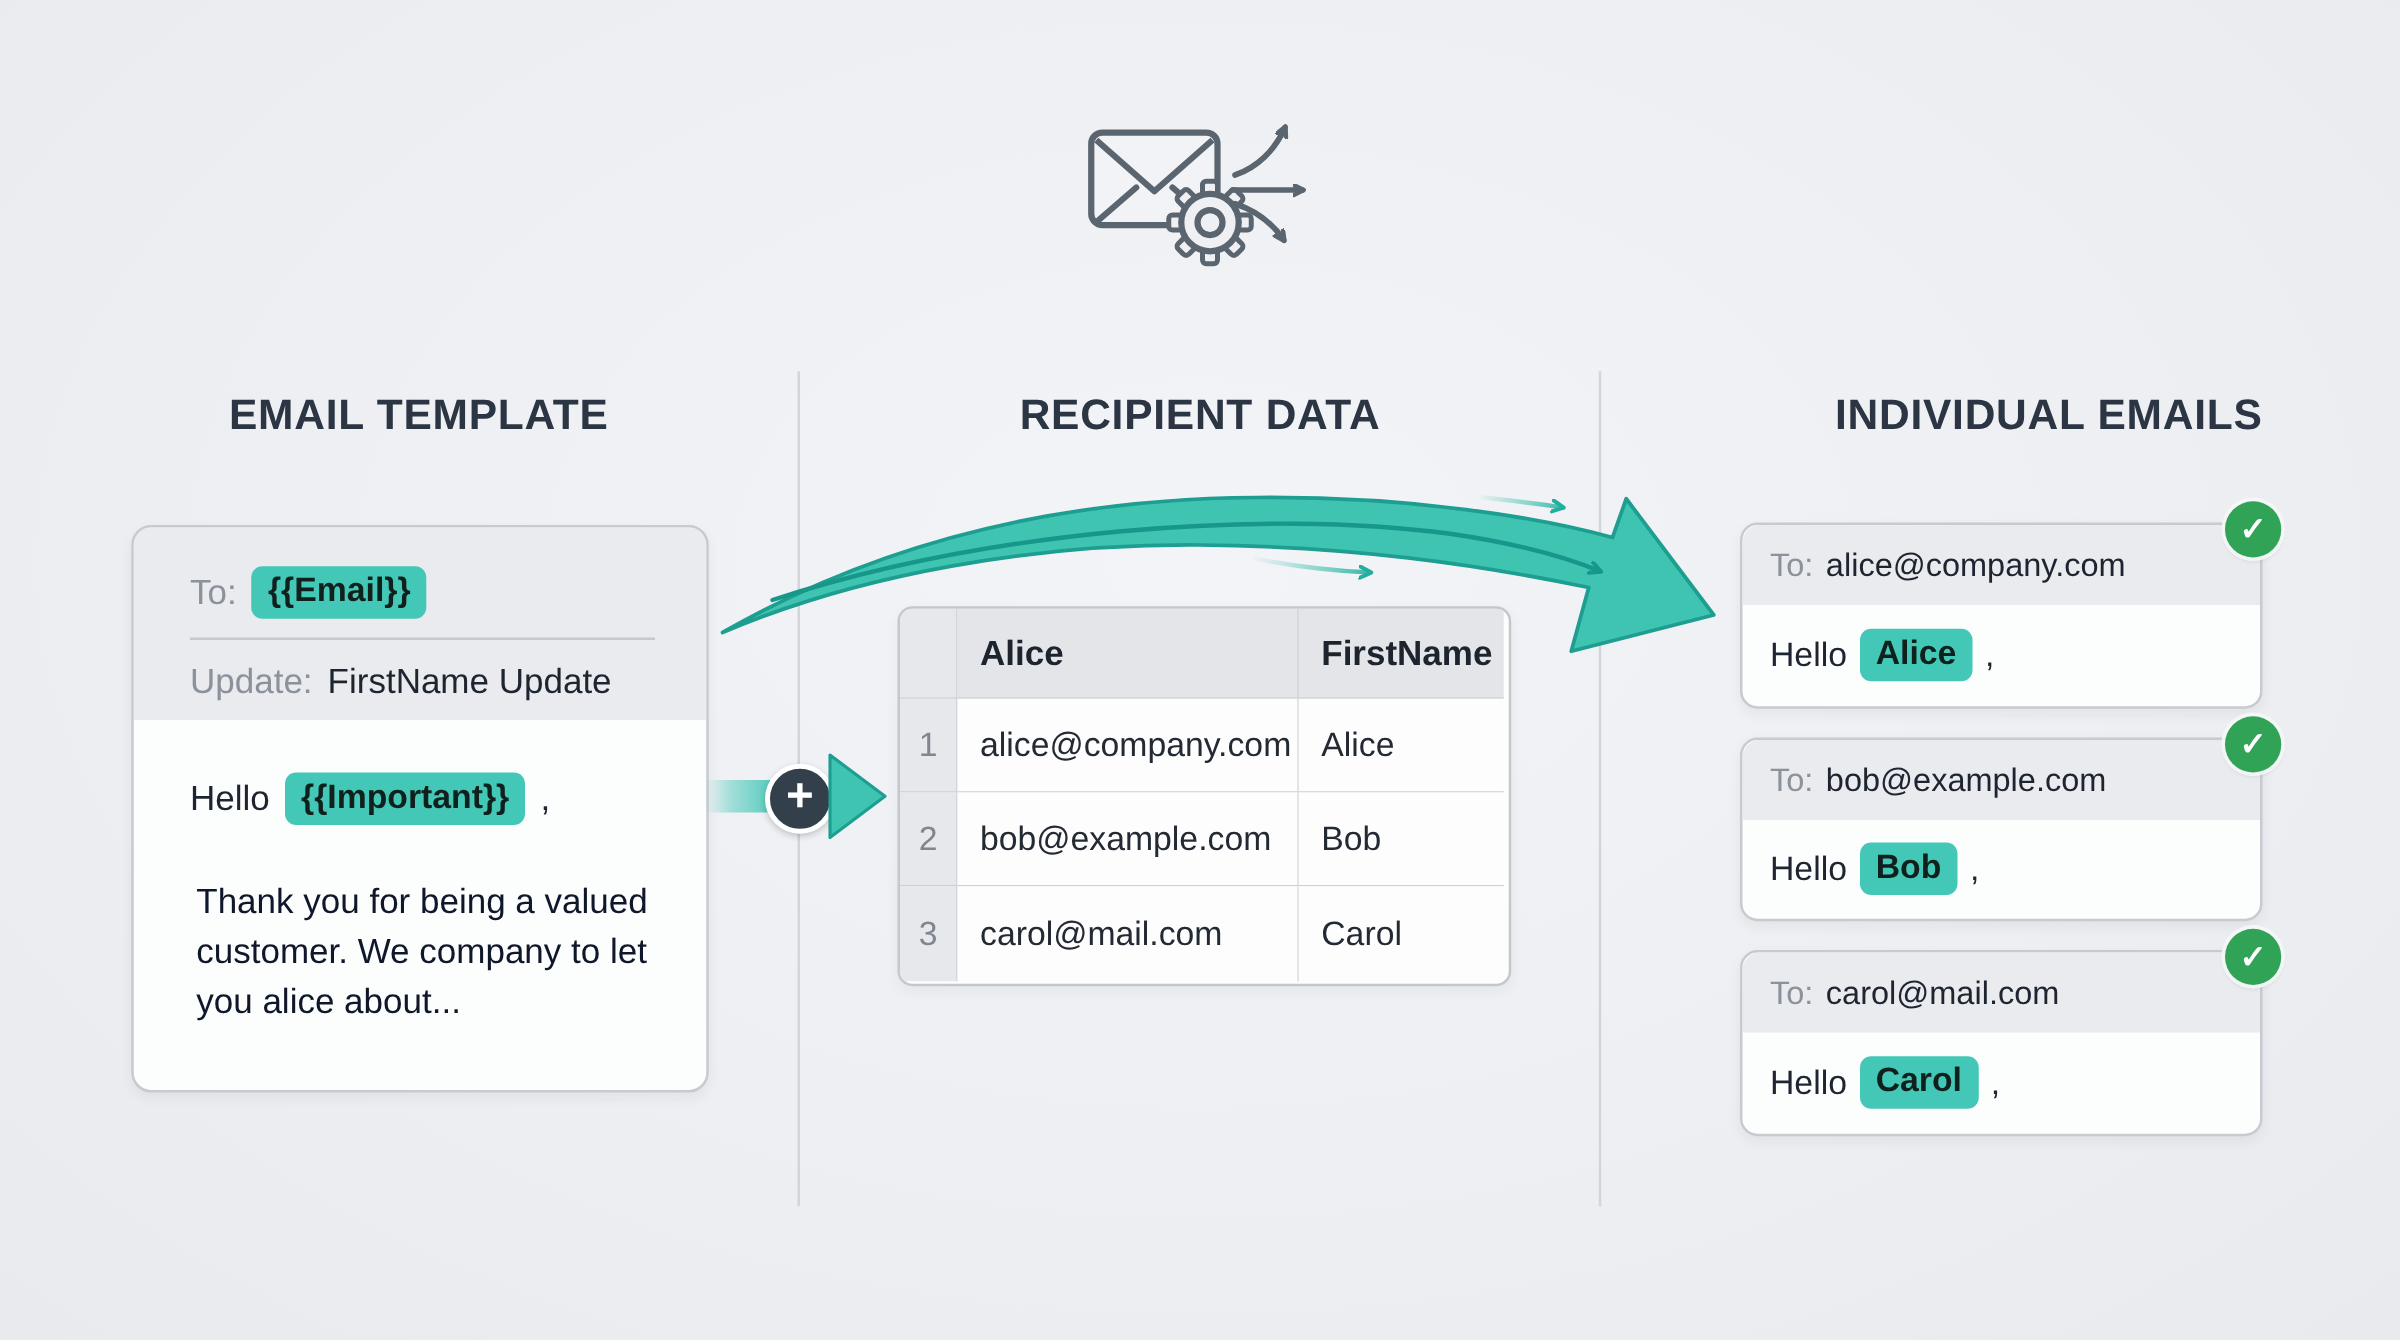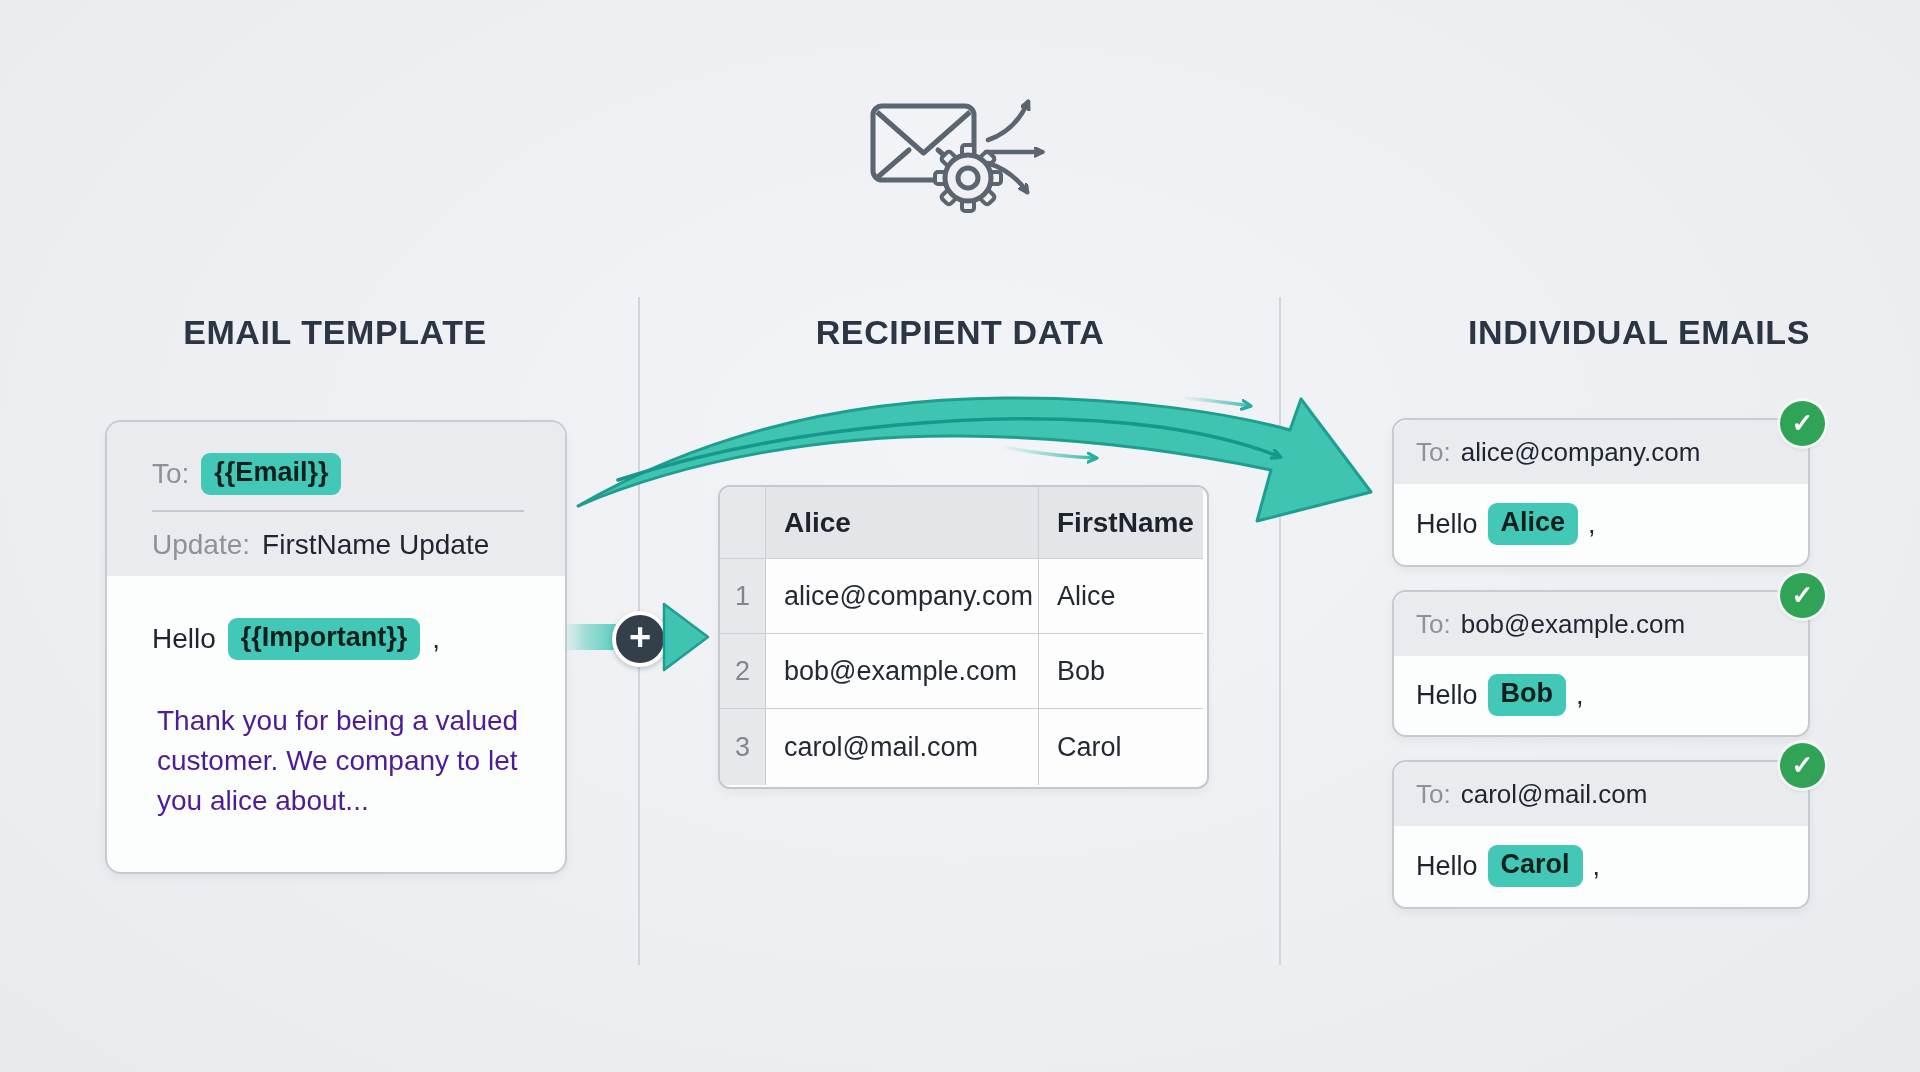--- a/index.html
+++ b/index.html
@@ -63,21 +63,21 @@
     color:#10201d;
     font-weight:700;font-size:27px;
     padding:5px 13px 7px;
     border-radius:9px;
     line-height:1.1;
   }
   .tpl-divider{
     position:absolute;left:45px;top:506px;width:372px;height:0;
     border-top:2px solid #c5c9ce;
   }
-  .tpl-body-line{position:absolute;left:50px;font-size:28px;color:#4c1d95;white-space:nowrap;}
+  .tpl-body-line{position:absolute;left:50px;font-size:28px;color:#0f172a;white-space:nowrap;}
 
   
   #merge-band{
     left:564px;top:624px;width:52px;height:26px;
     background:linear-gradient(90deg, rgba(67,199,182,0) 0%, rgba(67,199,182,.45) 40%, rgba(67,199,182,.85) 100%);
   }
   #plus-badge{
     left:612px;top:611px;width:56px;height:56px;
     box-sizing:border-box;
     background:#333f4b;

